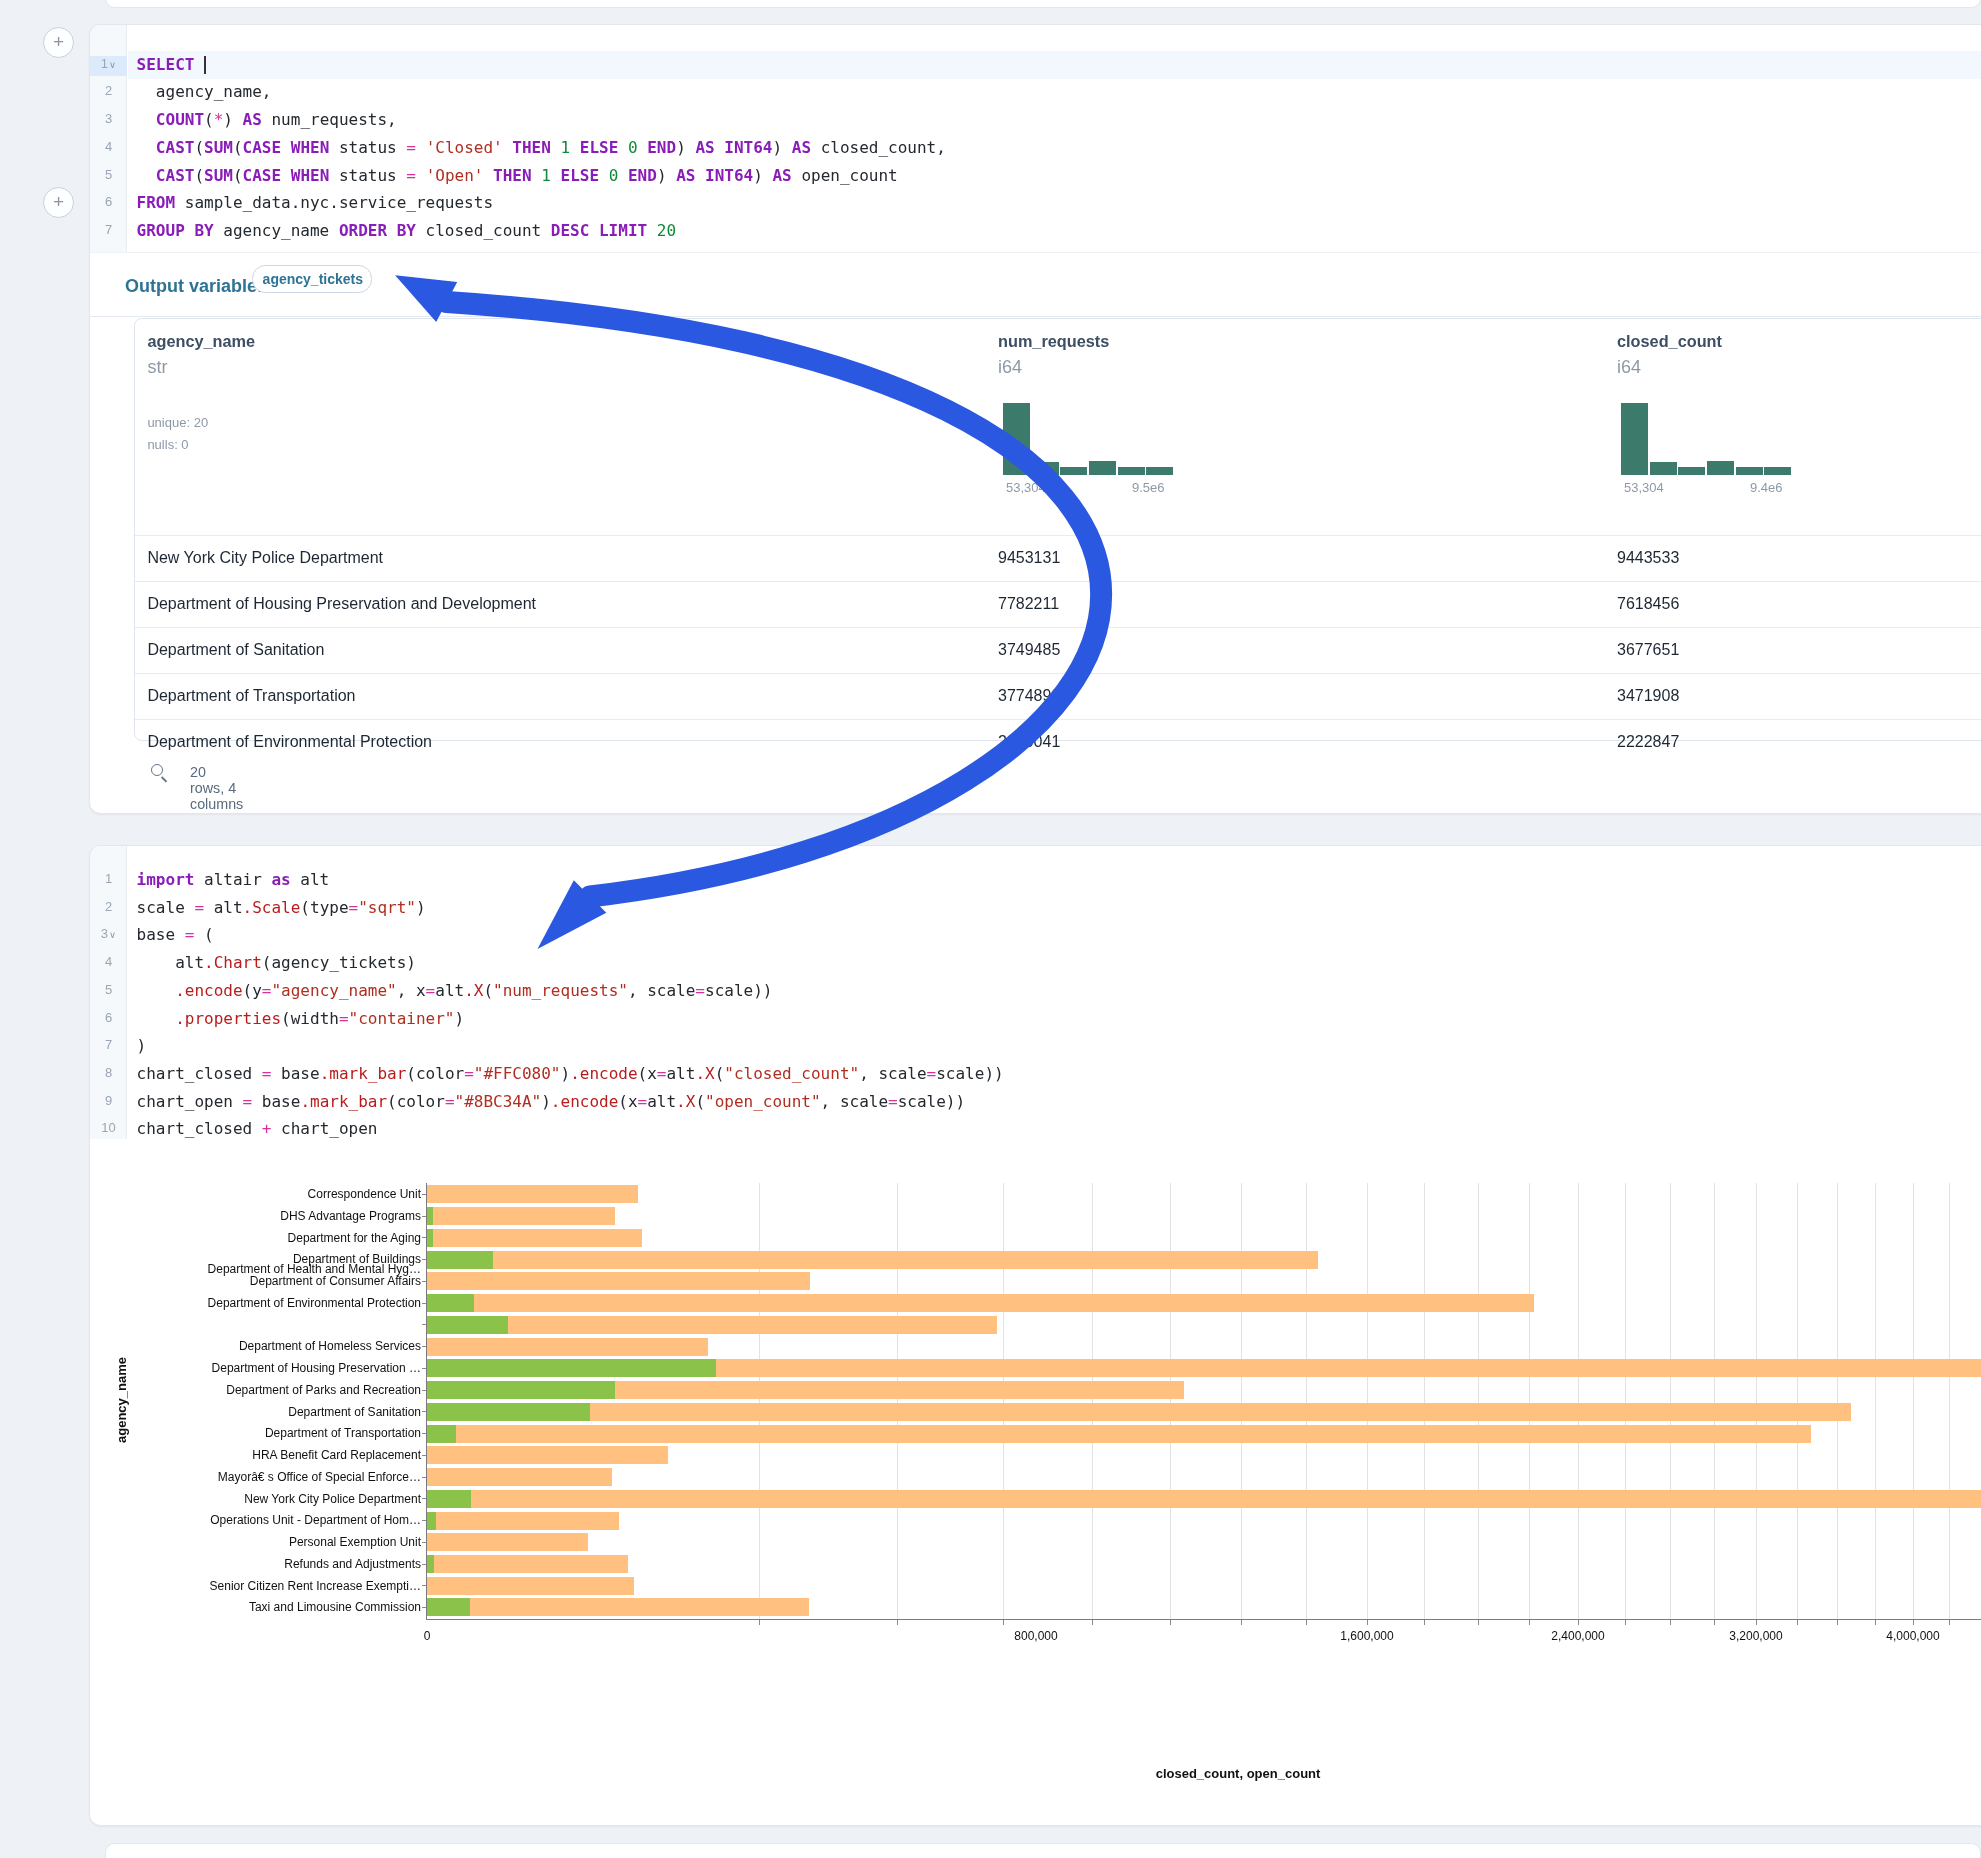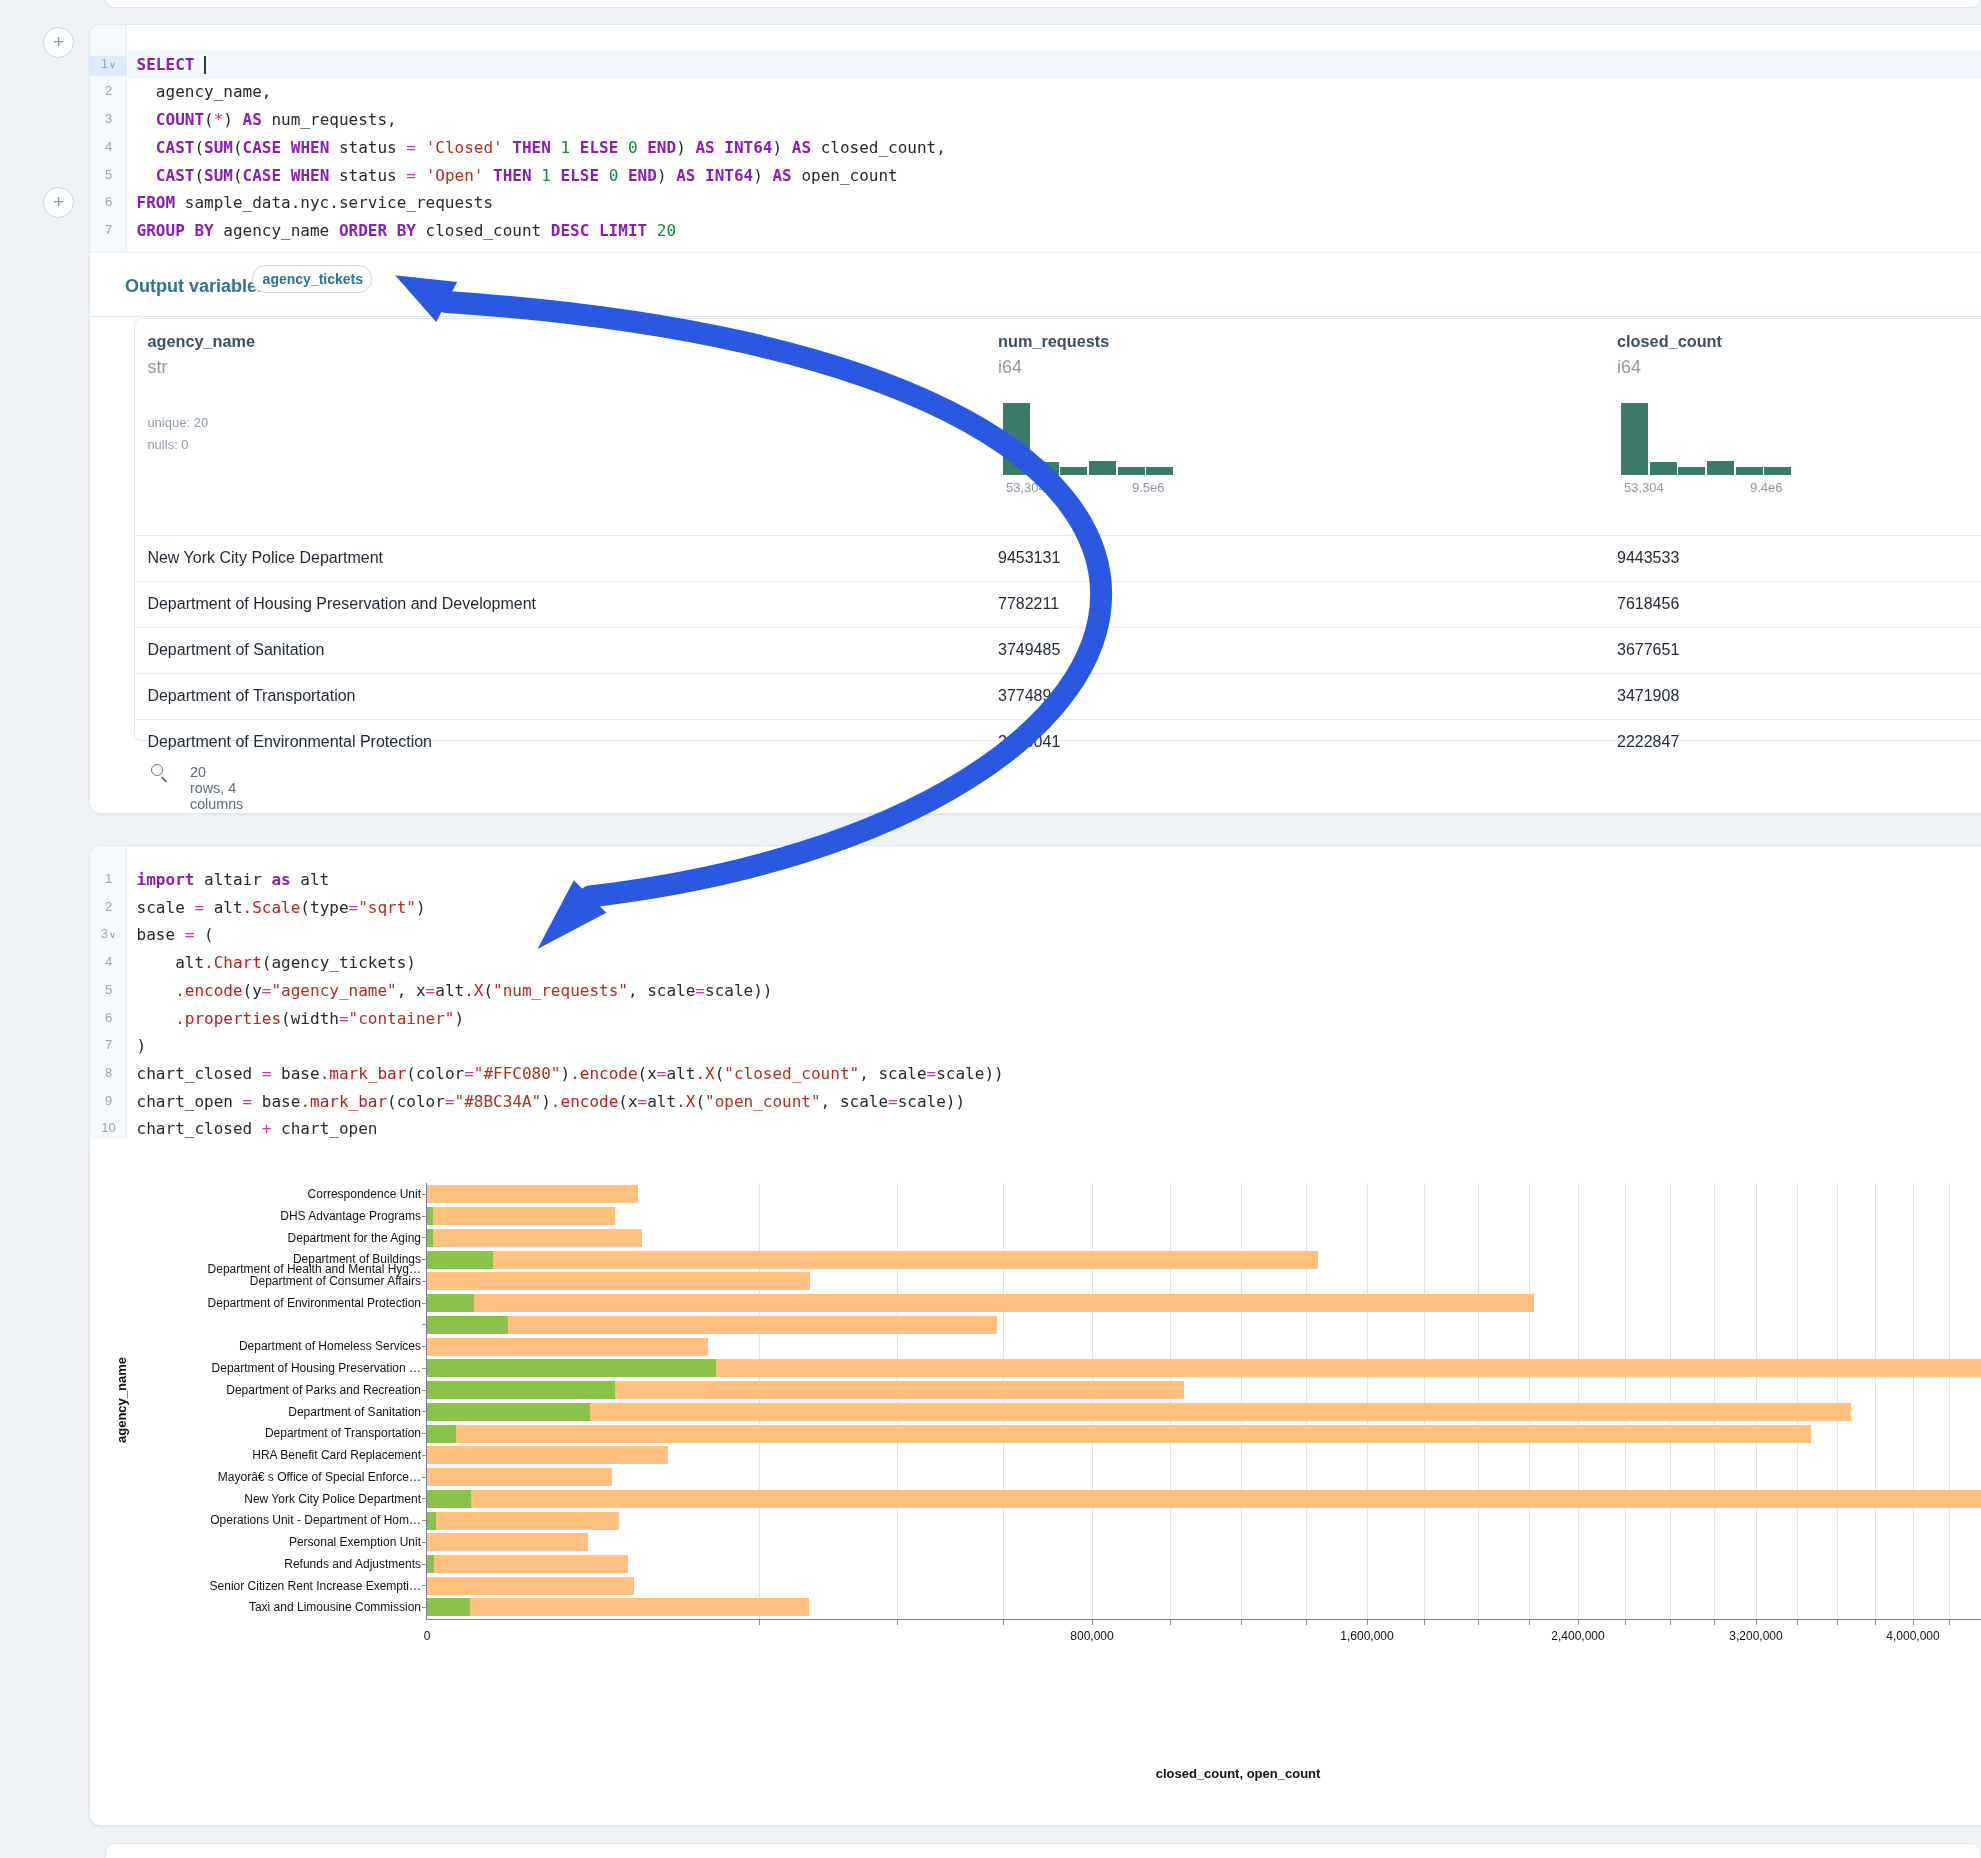--- a/index.html
+++ b/index.html
@@ -317,21 +317,21 @@
     <div class="bar" style="left: 427px; top: 1577px; width: 207px; background: rgb(255, 192, 128);"></div>
     <div class="ylab" style="left: 134px; top: 1579px;">Senior Citizen Rent Increase Exempti…</div>
     <div class="ytick" style="top: 1585px;"></div>
     <div class="bar" style="left: 427px; top: 1598px; width: 382px; background: rgb(255, 192, 128);"></div>
     <div class="bar" style="left: 427px; top: 1598px; width: 43px; background: rgb(139, 195, 74);"></div>
     <div class="ylab" style="left: 134px; top: 1600px;">Taxi and Limousine Commission</div>
     <div class="ytick" style="top: 1607px;"></div>
     <div class="axis-x"></div>
     <div class="axis-y"></div>
     <div class="xlab" style="left: 427px;">0</div>
-    <div class="xlab" style="left: 1092px; text-align: right;">800,000</div>
+    <div class="xlab" style="left: 1036px; text-align: right;">800,000</div>
     <div class="xlab" style="left: 1367px;">1,600,000</div>
     <div class="xlab" style="left: 1578px;">2,400,000</div>
     <div class="xlab" style="left: 1756px;">3,200,000</div>
     <div class="xlab" style="left: 1913px;">4,000,000</div>
     <div class="x-title" style="left: 1238px;">closed_count, open_count</div>
     <div class="y-title">agency_name</div>
   </div>
 
 <svg class="anno-svg" viewBox="0 0 2073 1944">
   <path d="M 617 938 C 1280 860, 1430 380, 467 316" fill="none" stroke="#2b58e0" stroke-width="23" stroke-linecap="round"></path>

